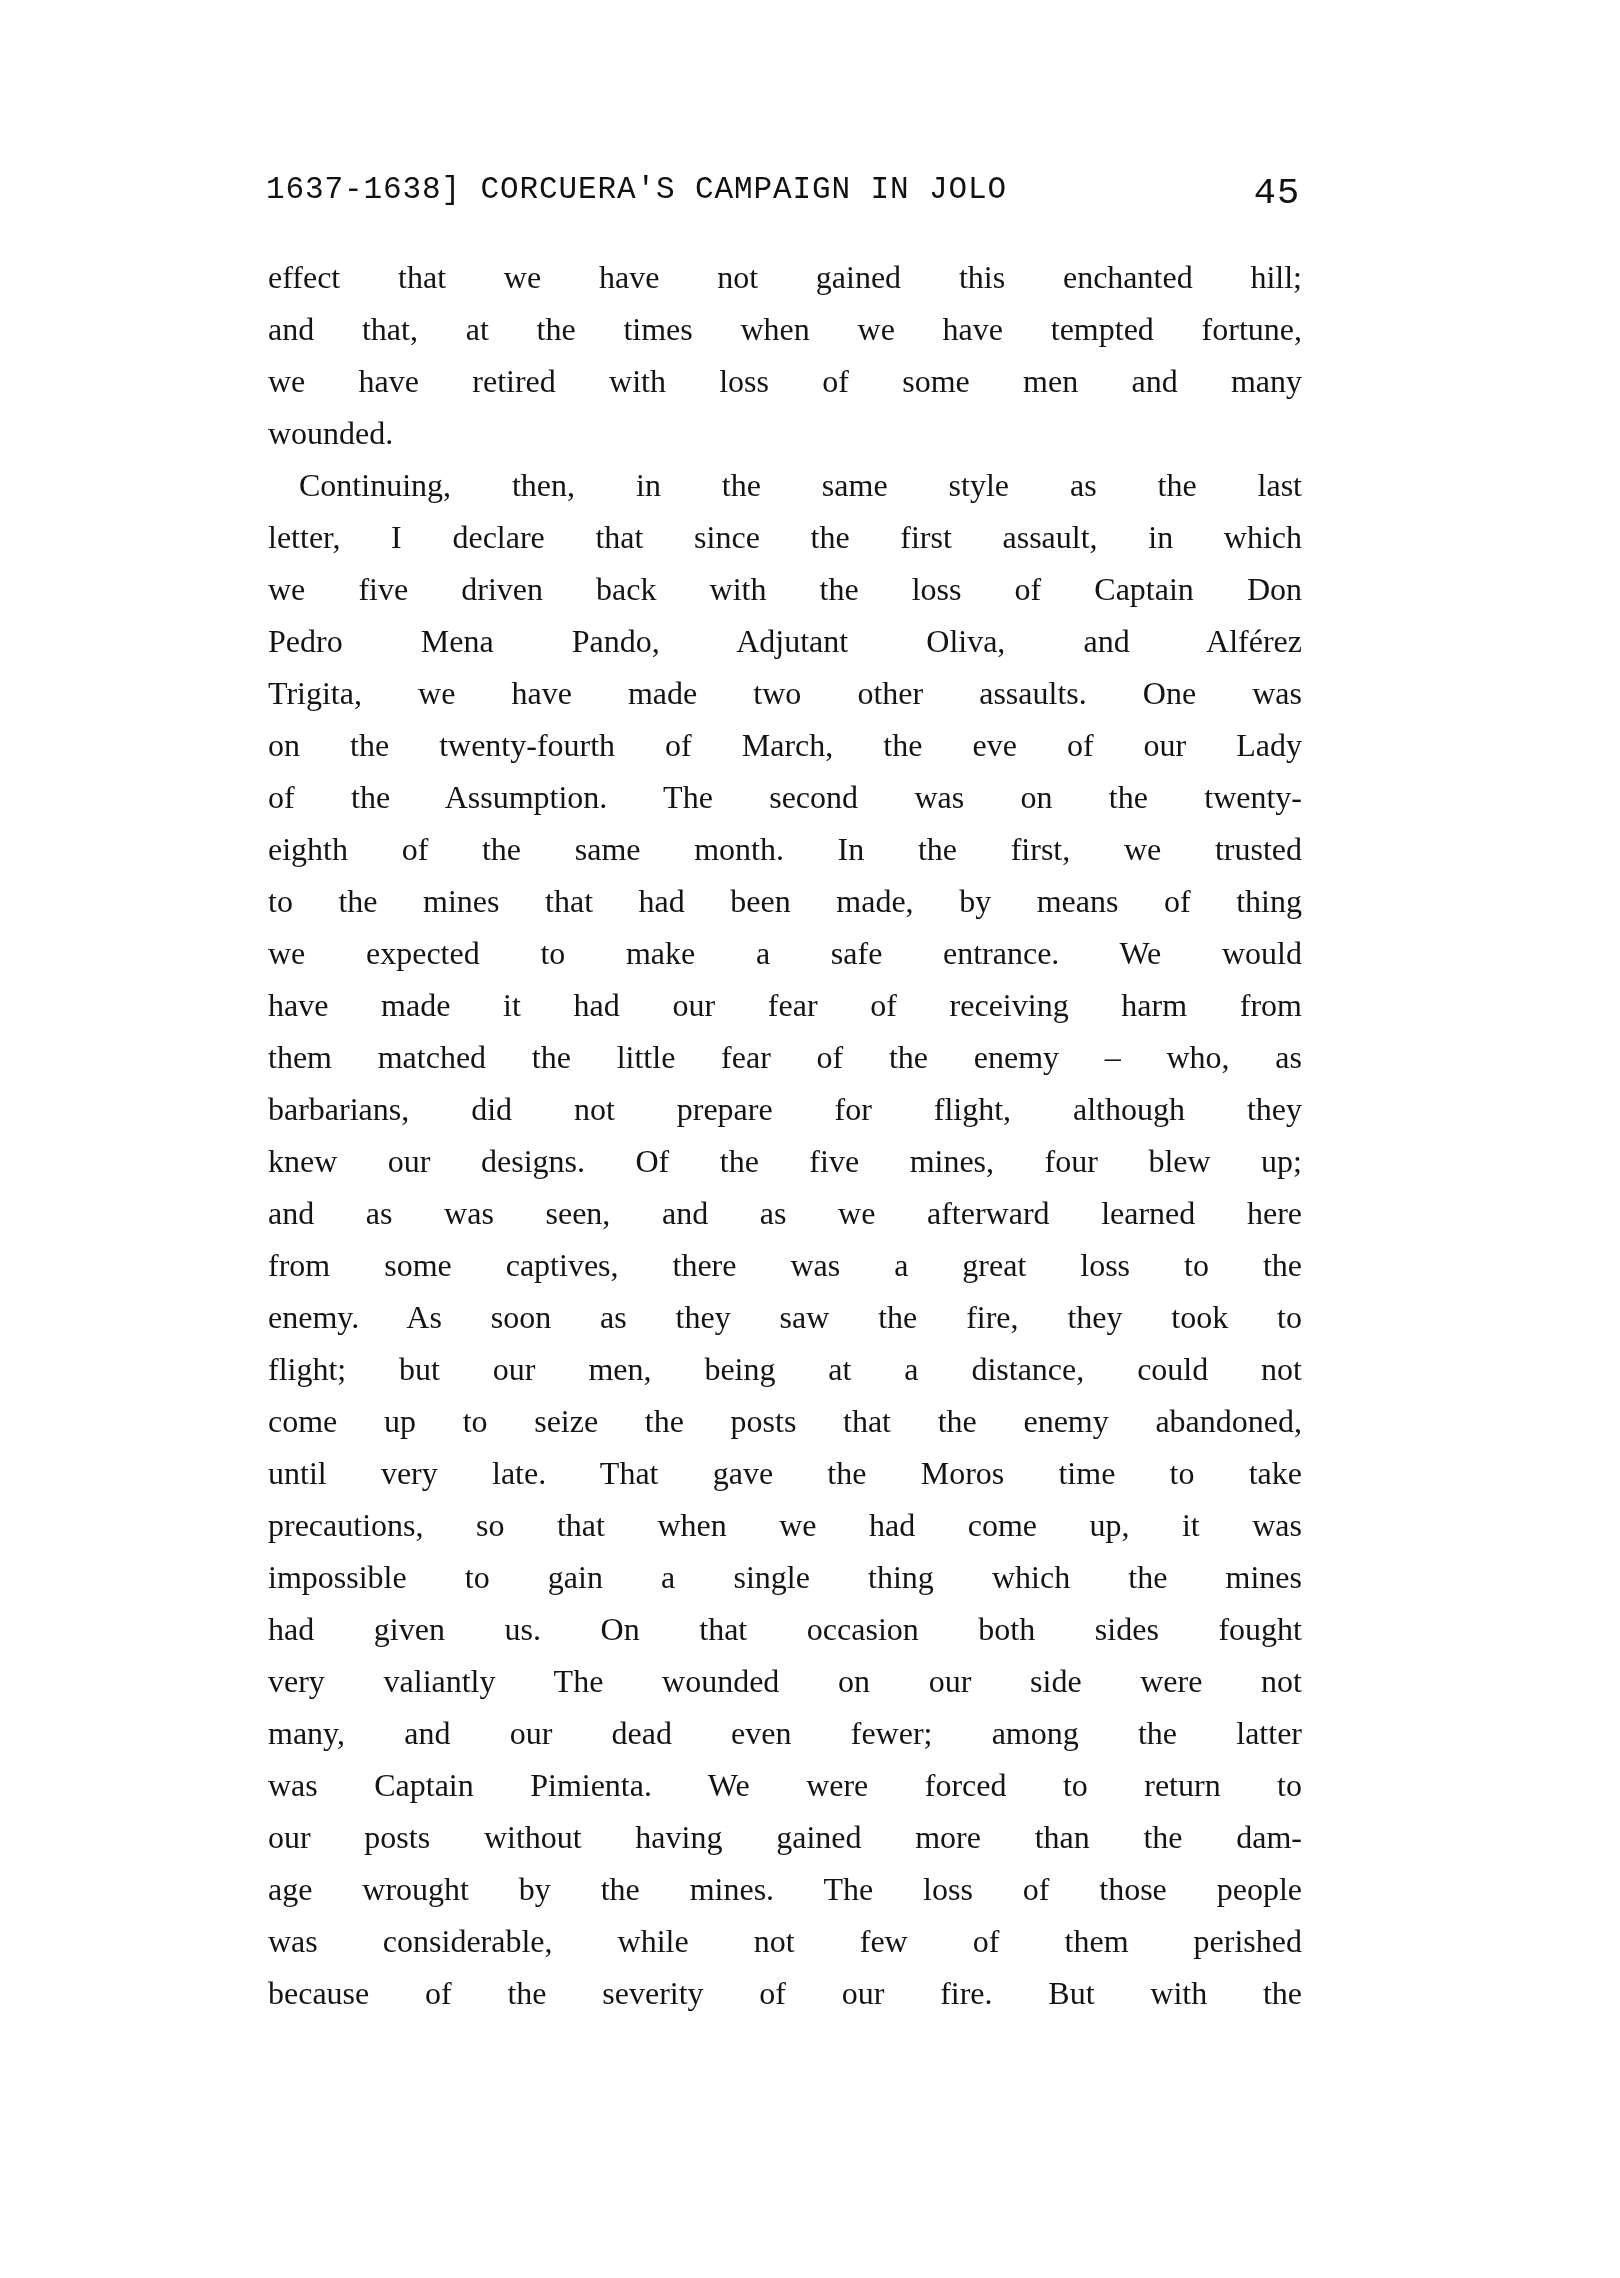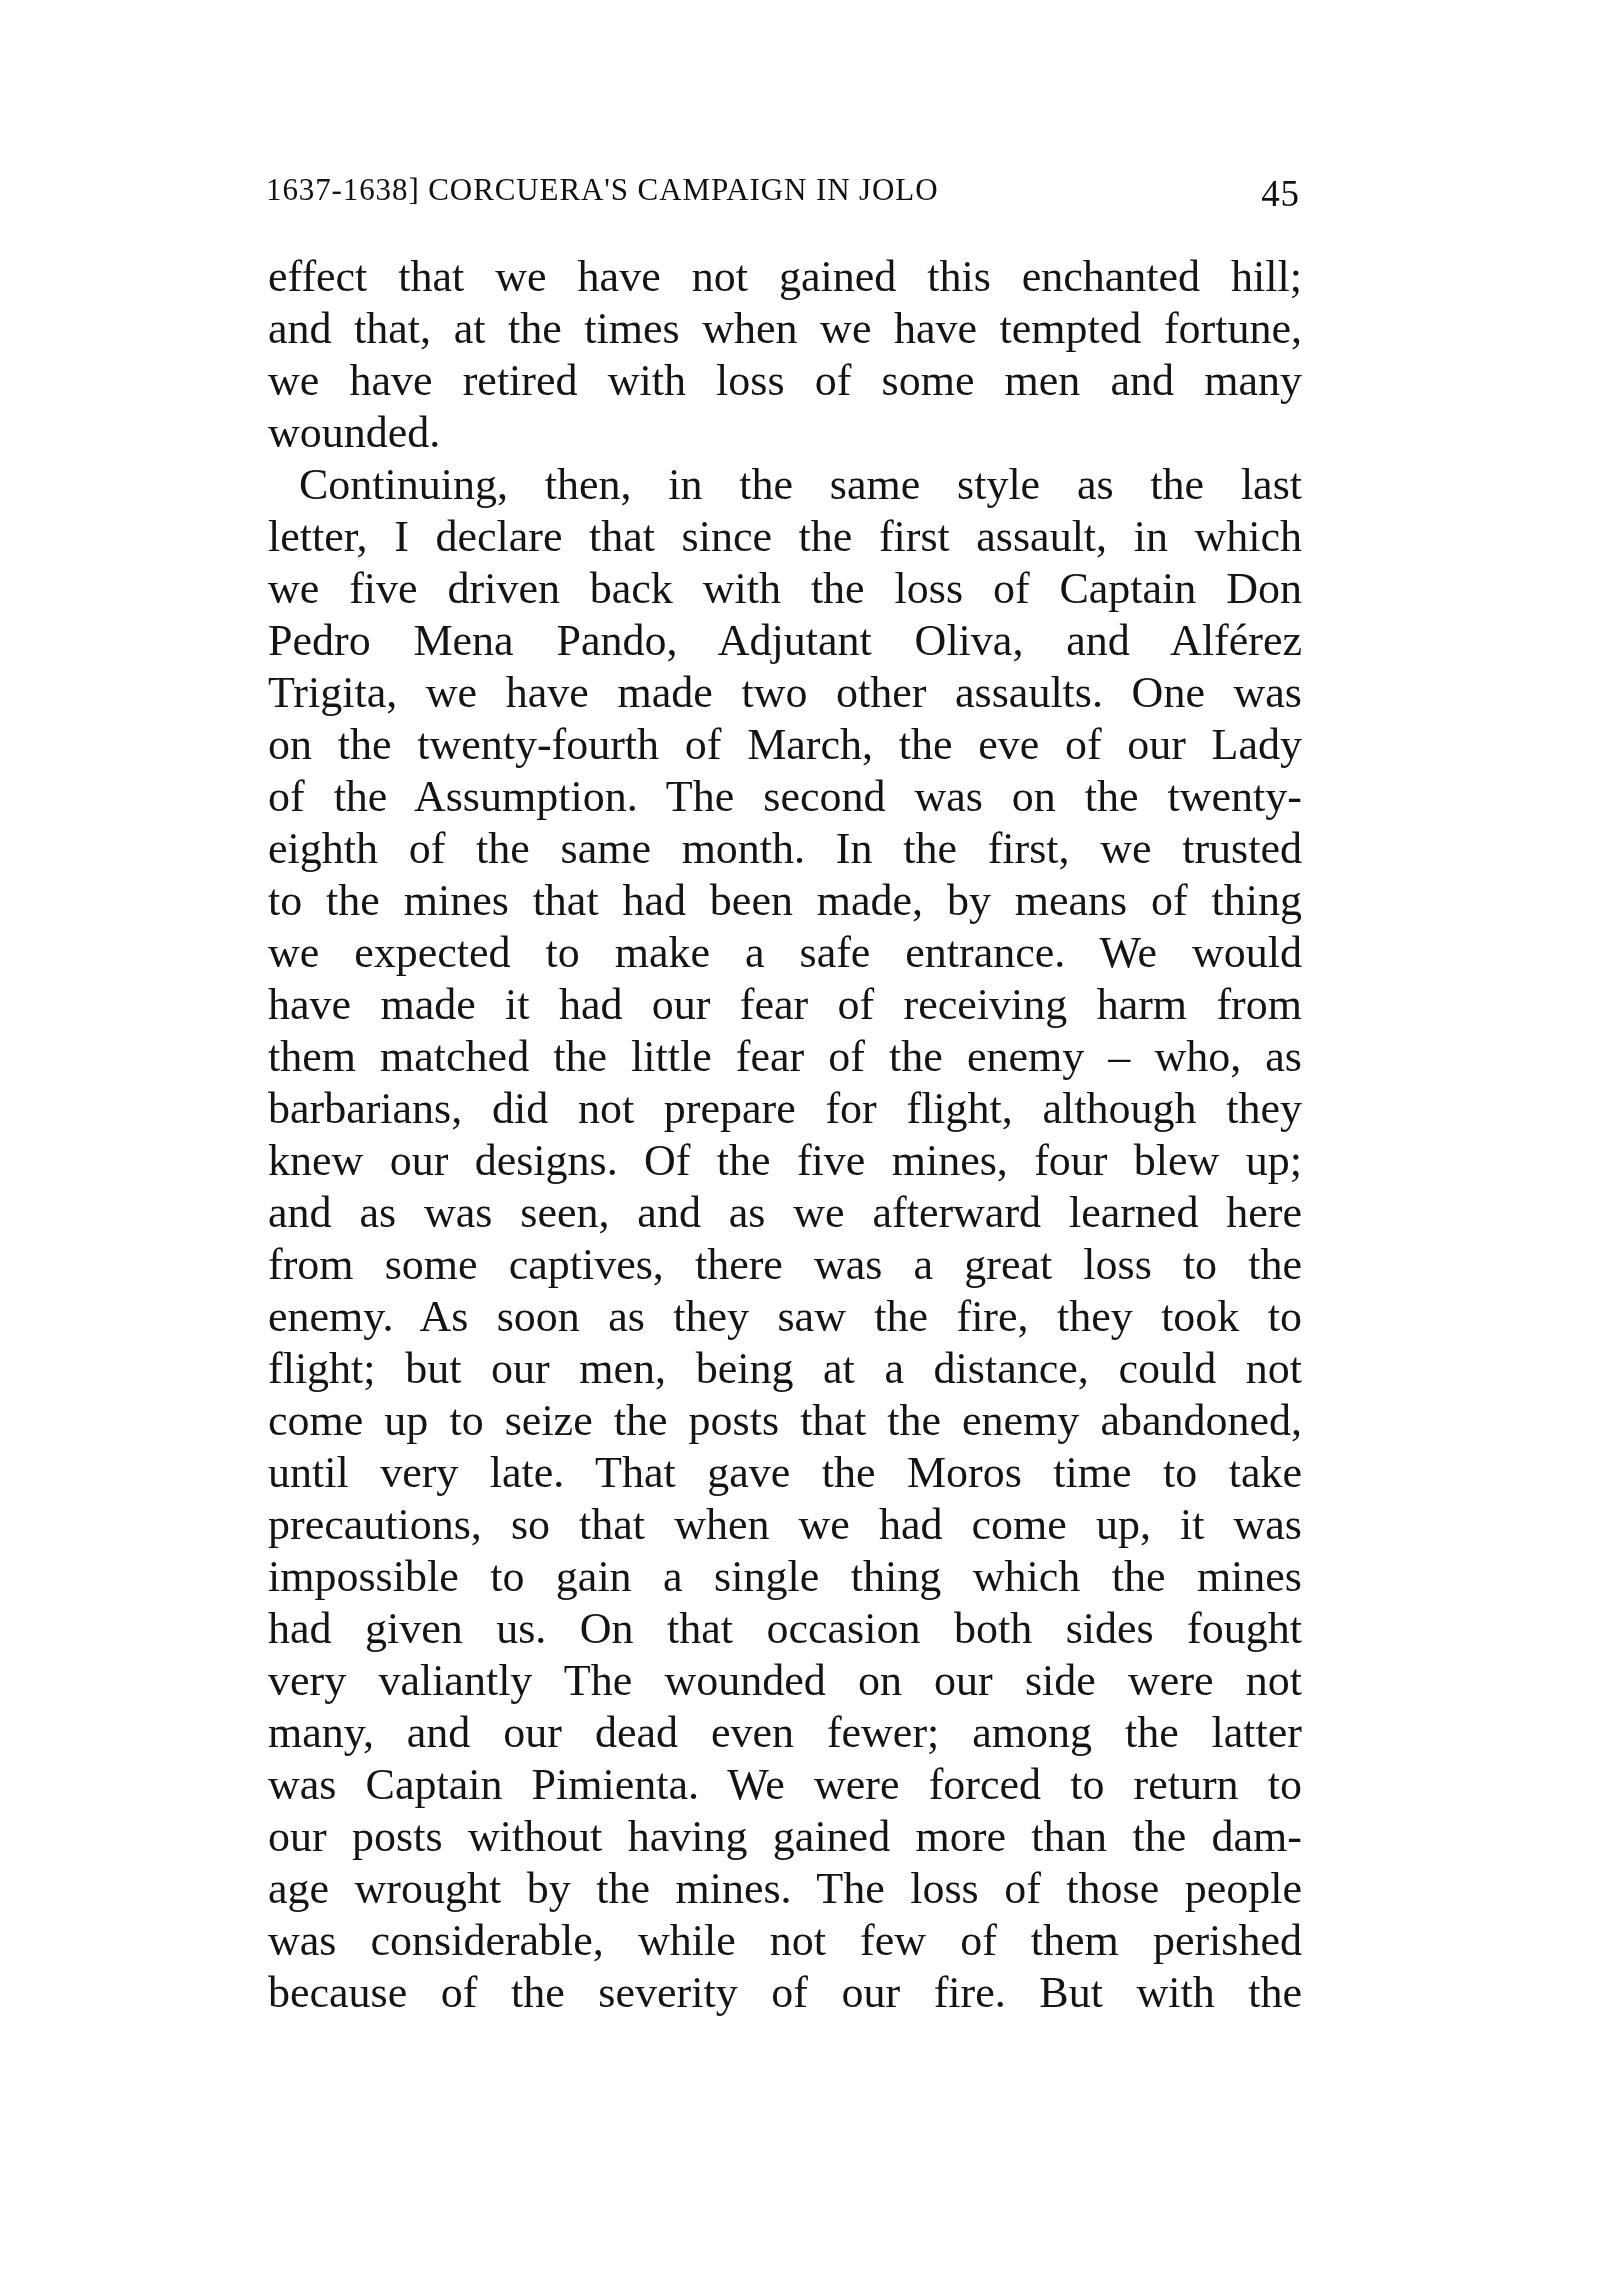--- a/index.html
+++ b/index.html
@@ -1,28 +1,28 @@
 <!DOCTYPE html>
 <html style="font-size:14.8px"><head>
   <meta charset="utf-8">
   <style>
     html, body { margin: 0; padding: 0; background: #ffffff; }
     body { width: 1621px; height: 2279px; position: relative; overflow: hidden; }
     .page { position: absolute; left: 0; top: 0; width: 1621px; height: 2279px; background: #ffffff; }
     .running-head {
       position: absolute; left: 266px; top: 172px; width: 1034px; height: 46px;
-      font-family: Liberation Serif, serif; color: #111;
+      font-family: Liberation Mono, monospace; color: #111;
       font-size: 31px; letter-spacing: 0.9px;
     }
     .running-head .left { position: absolute; left: 0; top: 0; white-space: nowrap; }
     .running-head .folio { position: absolute; right: 0; top: 0; font-size: 37px; }
     .body-text {
       position: absolute; left: 268px; top: 251px; width: 1034px;
       font-family: "Liberation Serif", "DejaVu Serif", serif; color: #141414;
-      font-size: 44px;
+      font-size: 32px;
     }
     .line {
       height: 52px; line-height: 52px; white-space: nowrap;
       text-align: justify; text-align-last: justify; display: block;
     }
     .line.last { text-align-last: left; }
     .line.indent { padding-left: 31px; }
   </style>
 </head>
 <body>

